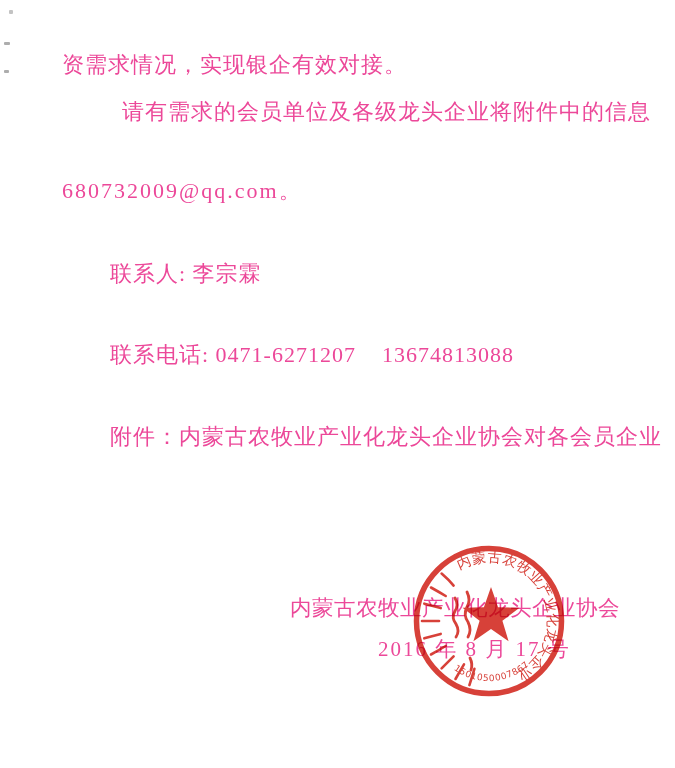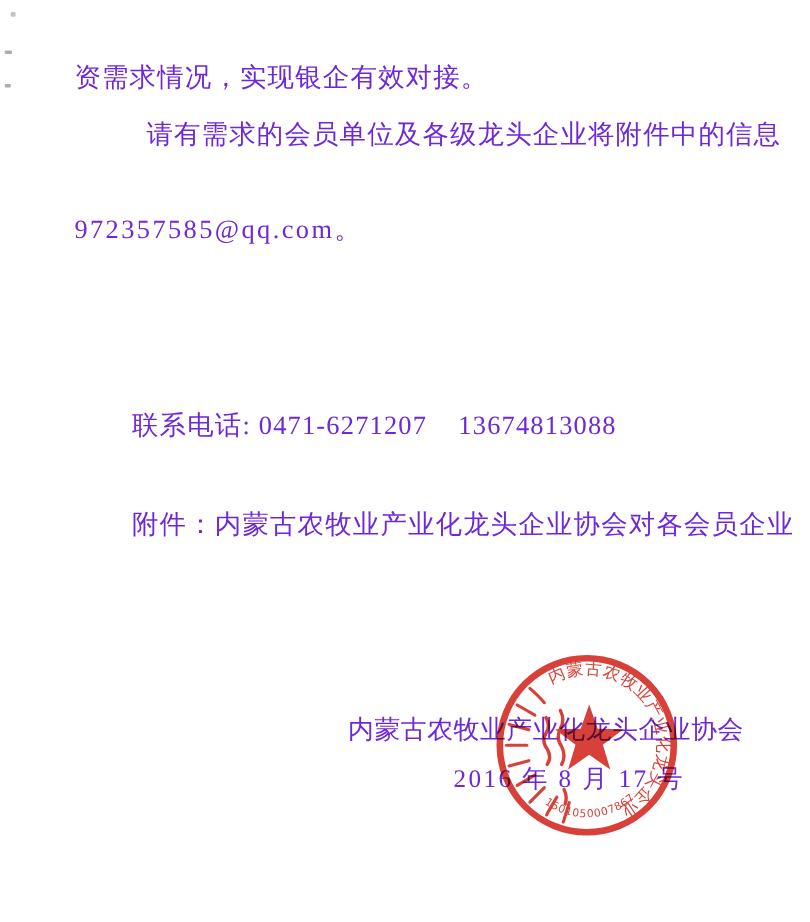--- a/index.html
+++ b/index.html
@@ -17,21 +17,21 @@
     background: #ffffff;
     font-family: "Liberation Serif", "DejaVu Serif", serif;
     color: #1e1e1e;
   }
   .line {
     position: absolute;
     font-size: 22px;
     line-height: 30px;
     letter-spacing: 1px;
     white-space: pre;
-    color: #6d28d9;
+    color: #ec4899;
   }
   .l1 { left: 62px;  top: 50px; }
   .l2 { left: 122px; top: 97px; }
   .l3 {
     left: 62px; top: 133px;
     width: 552px;
     white-space: normal;
     text-align: justify;
     text-align-last: justify;
     letter-spacing: 3px;
@@ -71,21 +71,22 @@
 <body>
 
 <div class="page">
 
   <div class="speck s1"></div>
   <div class="speck s2"></div>
   <div class="speck s3"></div>
 
   <div class="line l1">资需求情况，实现银企有效对接。</div>
   <div class="line l2">请有需求的会员单位及各级龙头企业将附件中的信息</div>
-  <div class="line l4">972357585@qq.com。</div>
+  <div class="line l4">680732009@qq.com。</div>
+  <div class="line l5">联系人: 李宗霖</div>
   <div class="line l6">联系电话: 0471-6271207    13674813088</div>
   <div class="line l7">附件：内蒙古农牧业产业化龙头企业协会对各会员企业</div>
 
   <div class="line sig-org">内蒙古农牧业产业化龙头企业协会</div>
   <div class="line sig-date">2016 年 8 月 17 号</div>
 
   <div class="seal">
     <svg width="162" height="162" viewBox="0 0 162 162">
       <defs>
         <path id="arcTop" d="M 51.5 29.9 A 59 59 0 1 1 101.2 136.4" fill="none"></path>

